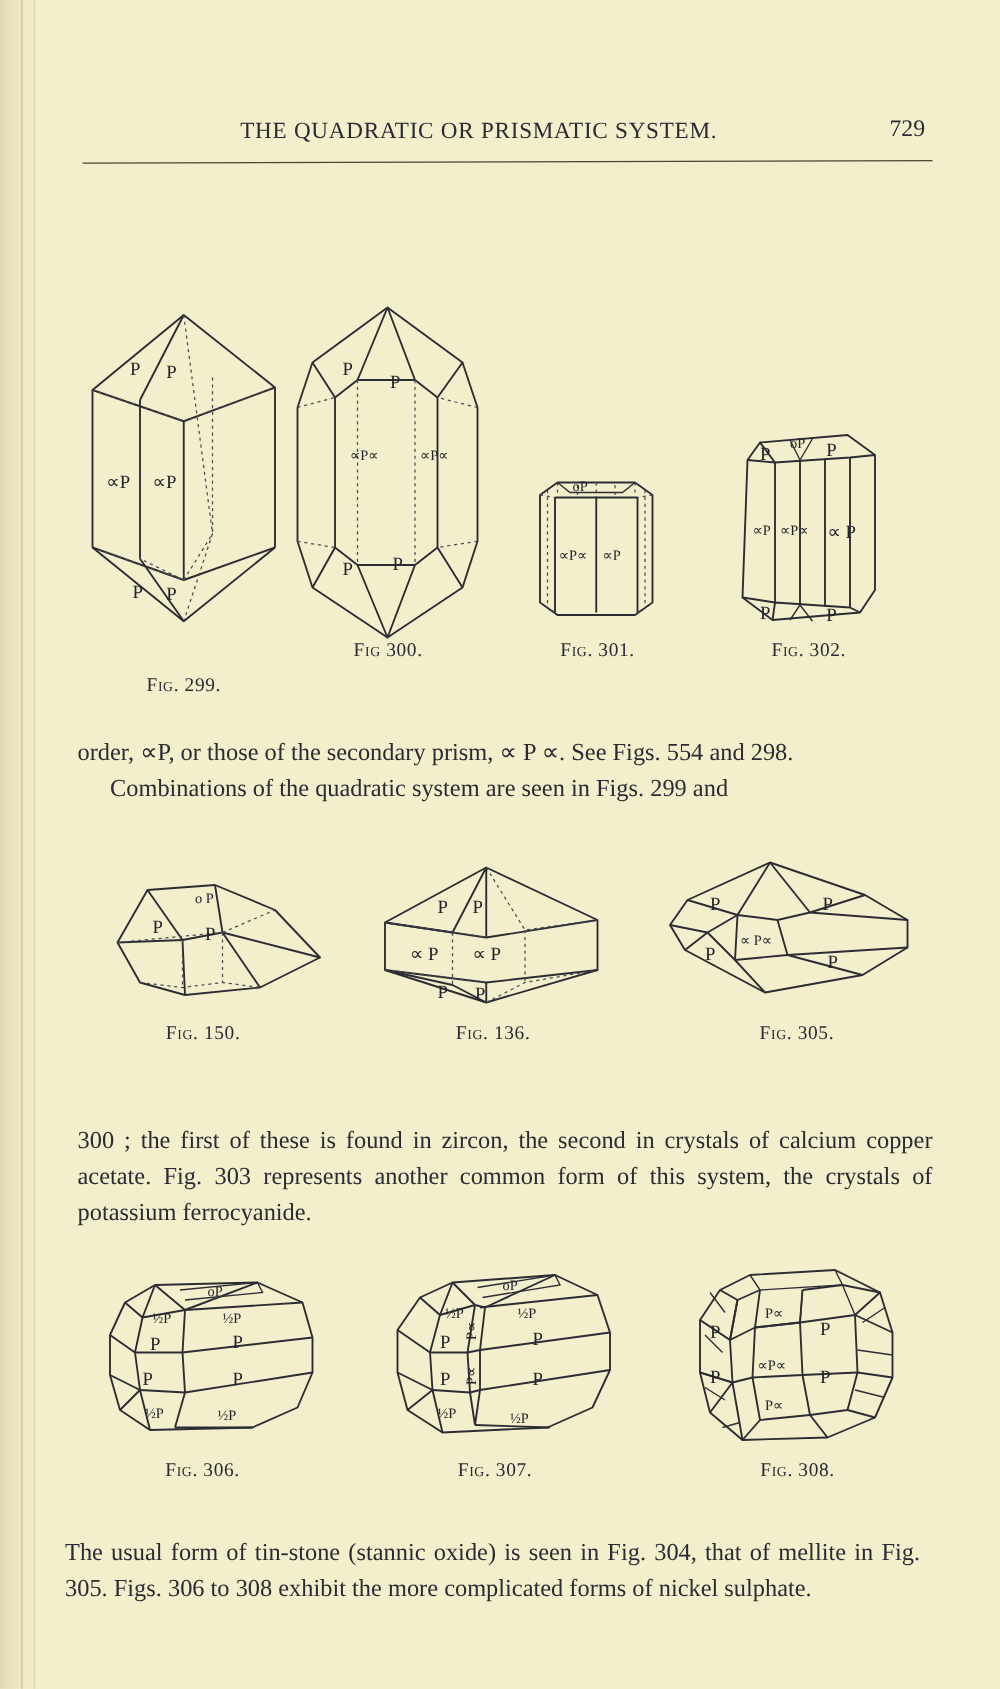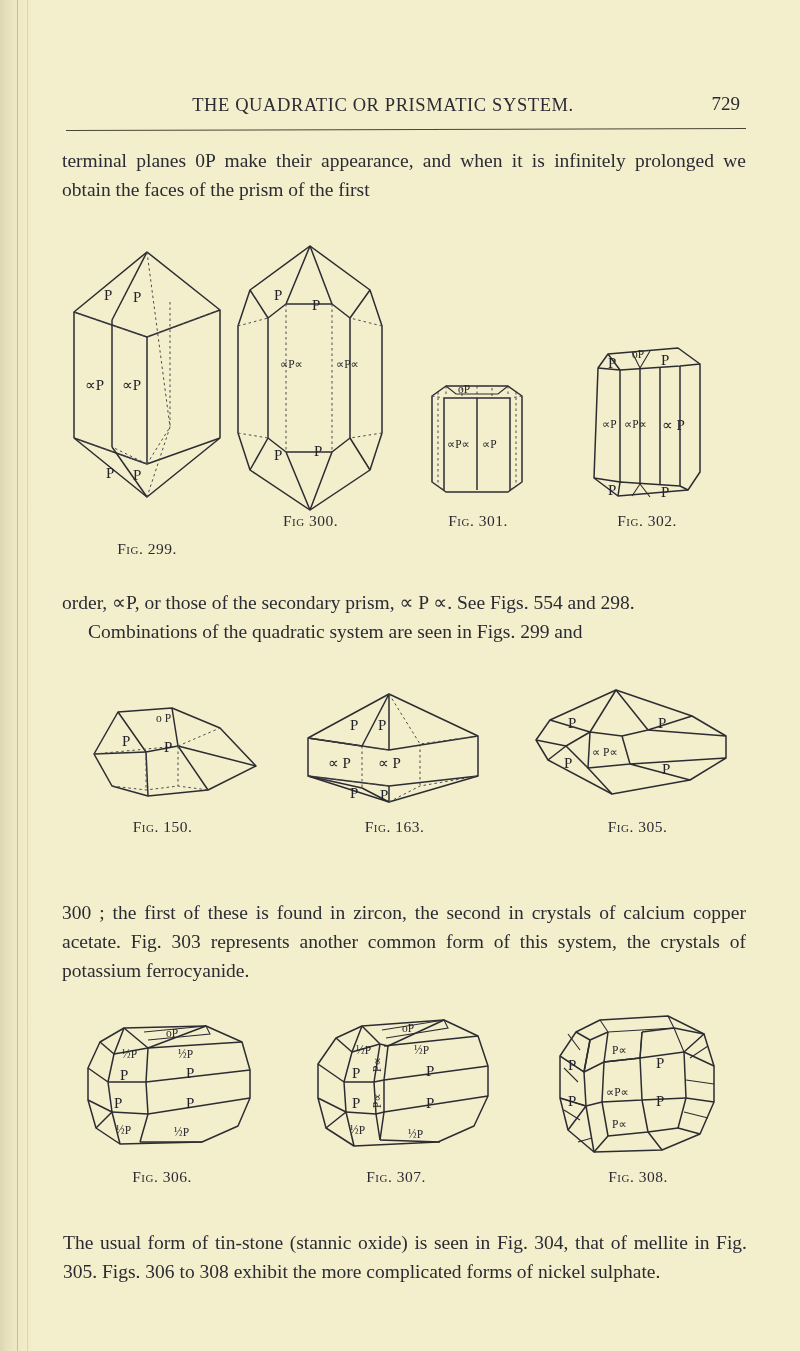--- a/index.html
+++ b/index.html
@@ -30,21 +30,21 @@
   }
   .folio{position:absolute;right:60px;top:93px;font-size:19px;}
   .rule{position:absolute;left:66px;top:129px;width:680px;height:1px;
         background:#4a4636;transform:rotate(-0.18deg);}
 
   
   .para{position:absolute;font-size:19.5px;line-height:29px;text-align:justify;}
   .p1{left:62px;top:146px;width:684px;}
   .p2{left:62px;top:588px;width:684px;}
   .p3{left:62px;top:898px;width:684px;}
-  .p4{left:63px;top:1228px;width:684px;}
+  .p4{left:52px;top:1228px;width:684px;}
   .ind{display:inline-block;width:26px;}
   .fig{position:absolute;}
   .cap{position:absolute;text-align:center;font-size:15.5px;
        font-variant:small-caps;letter-spacing:.5px;white-space:nowrap;}
   svg{display:block;overflow:visible;}
   .lbl{font-family:"Liberation Serif",serif;font-size:15px;fill:#23232c;}
   .lbl-sm{font-family:"Liberation Serif",serif;font-size:11.5px;fill:#23232c;}
   .ln{fill:none;stroke:#2c2c33;stroke-width:1.5;stroke-linejoin:round;}
   .ln-t{fill:none;stroke:#2c2c33;stroke-width:1.1;}
   .dsh{fill:none;stroke:#4a4a52;stroke-width:1;stroke-dasharray:2.5 3;}
@@ -57,21 +57,20 @@
   <div class="gutter"></div>
   <div class="gutter-line"></div>
   <div class="gutter-line2"></div>
 
   <div class="runhead">
     <span class="title">THE QUADRATIC OR PRISMATIC SYSTEM.</span>
   </div>
   <div class="folio">729</div>
   <div class="rule"></div>
 
-  <div class="para p1">terminal planes 0P make their appearance, and when it is infinitely prolonged we obtain the faces of the prism of the first</div>
 
   <div class="fig" style="left:52px;top:242px;">
     <svg width="190" height="270" viewBox="0 0 190 270">
 
       <path class="ln" d="M95,10 L22,70 L95,95 L168,68 Z"></path>
       <path class="ln" d="M95,10 L60,78"></path>
       <path class="dsh" d="M95,10 L118,185"></path>
       <path class="dsh" d="M22,70 L95,95 L168,68"></path>
 
       <path class="ln" d="M22,70 L22,196 M95,95 L95,222 M168,68 L168,196"></path>
@@ -189,21 +188,21 @@
       <path class="dsh" d="M70,60 L70,102"></path>
       <path class="dsh" d="M16,52 L97,64 M16,90 L97,100"></path>
       <text class="lbl" x="58" y="44">P</text>
       <text class="lbl" x="86" y="44">P</text>
       <text class="lbl" x="36" y="82">∝ P</text>
       <text class="lbl" x="86" y="82">∝ P</text>
       <text class="lbl" x="58" y="112">P</text>
       <text class="lbl" x="88" y="114">P</text>
     </svg>
   </div>
-  <div class="cap" style="left:292px;top:818px;width:205px;">Fig. 163.</div>
+  <div class="cap" style="left:292px;top:818px;width:205px;">Fig. 136.</div>
 
   <div class="fig" style="left:530px;top:684px;">
     <svg width="215" height="120" viewBox="0 0 215 120">
       <path class="ln" d="M86,6 L20,36 L6,56 L18,76 L82,110 L160,96 L196,74 L196,52 L162,32 Z"></path>
       <path class="ln" d="M86,6 L60,48 L20,36"></path>
       <path class="ln" d="M60,48 L36,62 L18,76"></path>
       <path class="ln" d="M36,62 L58,84 L82,110"></path>
       <path class="ln" d="M60,48 L92,52 L100,80 L58,84 Z"></path>
       <path class="ln" d="M86,6 L118,46 L92,52"></path>
       <path class="ln" d="M118,46 L162,32 M118,46 L196,52"></path>

